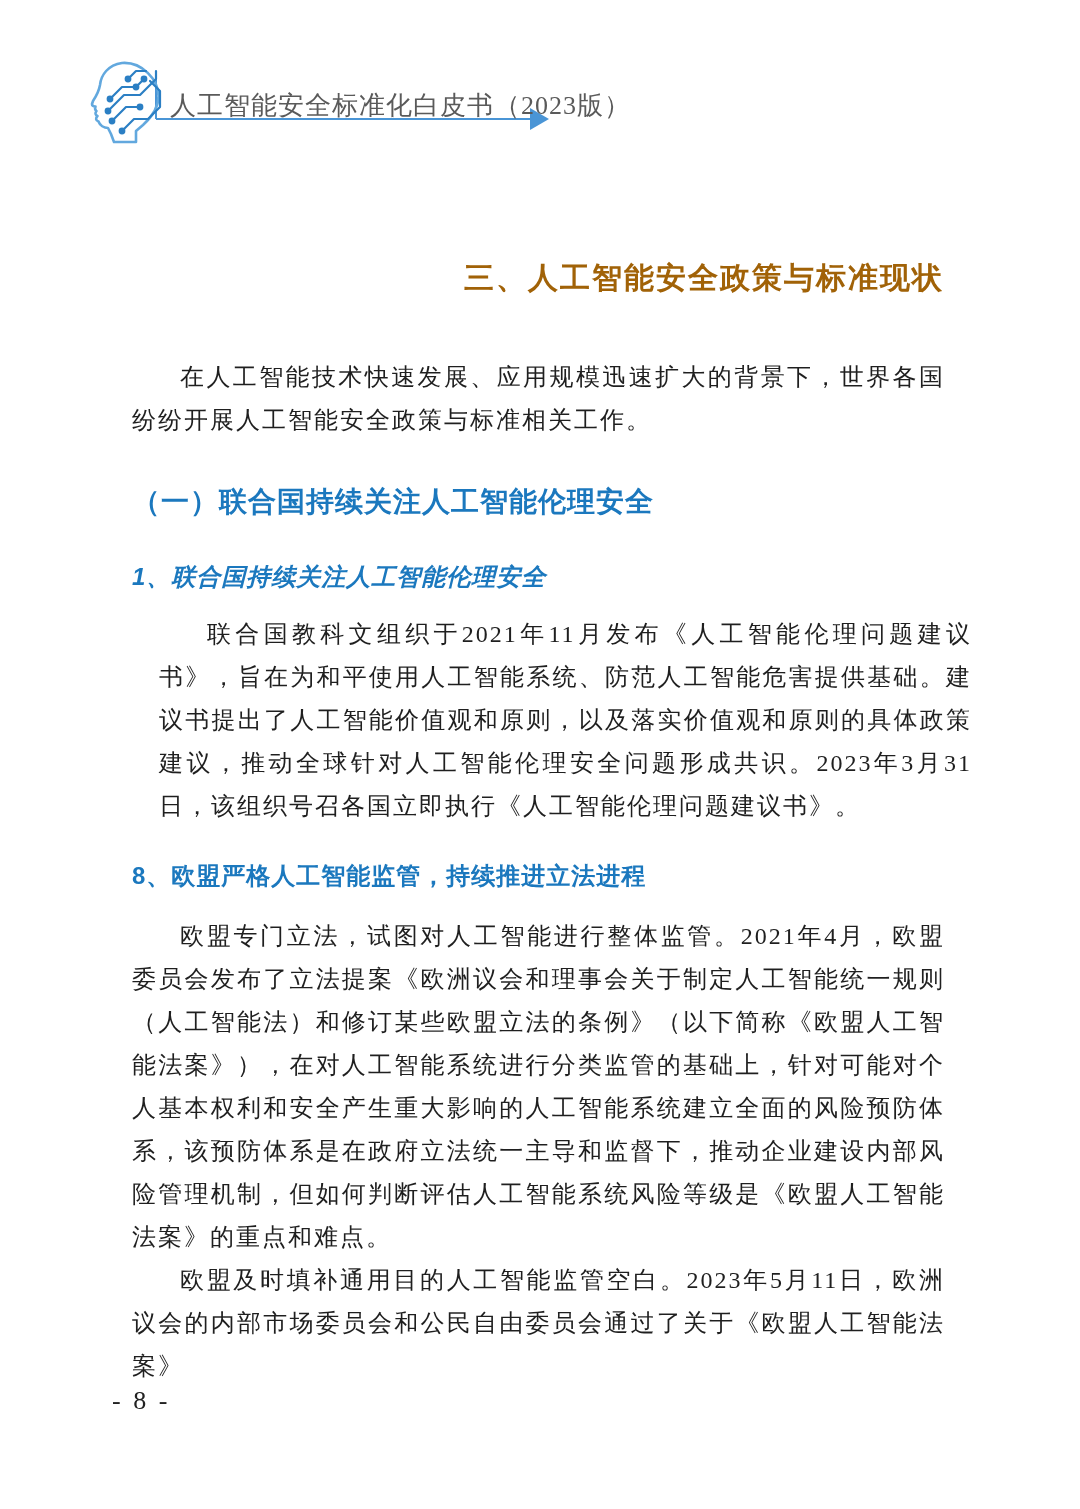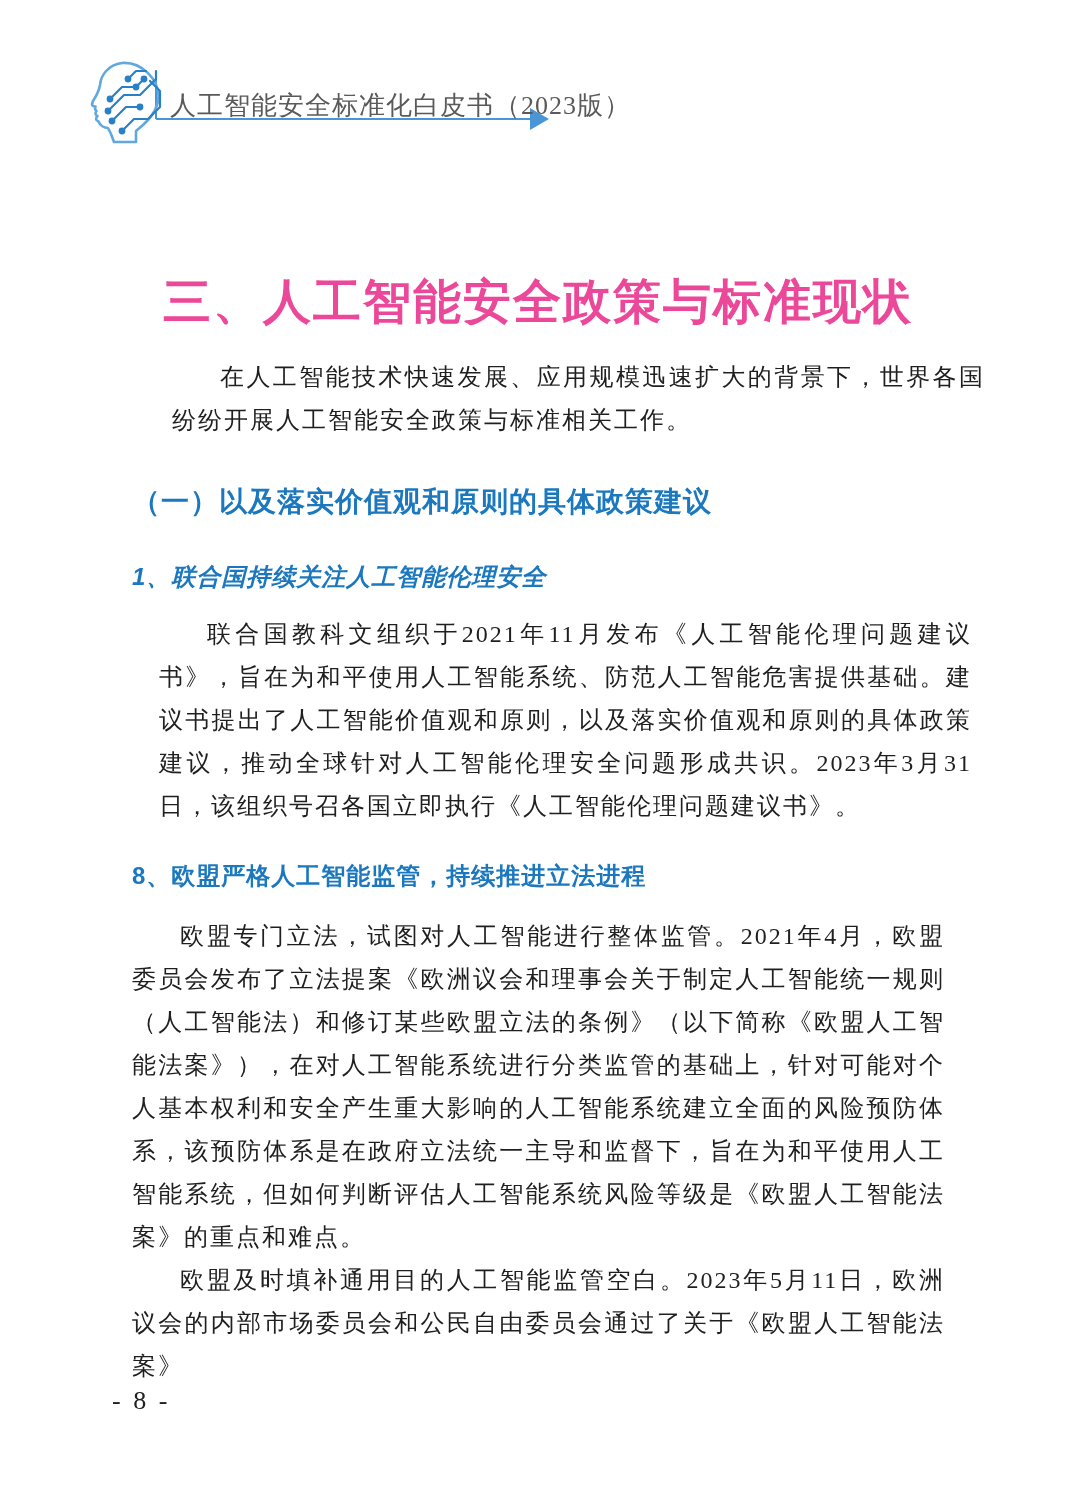--- a/index.html
+++ b/index.html
@@ -34,43 +34,43 @@
     color: var(--header-text);
     font-family: "Liberation Serif", serif;
     white-space: nowrap;
   }
 
   
   .main-title {
     position: absolute;
     left: 132px; top: 238px;
     width: 812px;
-    text-align: center;
-    font-size: 48px;
+    text-align: right;
+    font-size: 30px;
     font-weight: 700;
     letter-spacing: 2px;
-    color: #ec4899;
+    color: #a16207;
     font-family: "Liberation Serif", serif;
     white-space: nowrap;
   }
 
   
   .body-block {
     position: absolute;
     left: 132px;
     width: 813px;
     font-size: 24px;
     line-height: 43px;
     letter-spacing: 2px;
     color: var(--body-text);
     text-align: justify;
     font-family: "Liberation Serif", serif;
   }
   .body-block p { margin: 0; text-indent: 2em; }
-  .intro-block   { top: 356px; margin-left: 40px; }
+  .intro-block   { top: 356px; }
   .sub1-para     { top: 613px; margin-left: 27px; }
   .sub2-paras    { top: 915px; }
 
   
   .sec-heading {
     position: absolute;
     left: 132px; top: 483px;
     font-family: "Liberation Sans", sans-serif;
     font-size: 28px;
     font-weight: 700;
@@ -141,28 +141,28 @@
     </svg>
   </div>
   <div class="header-title">人工智能安全标准化白皮书（2023版）</div>
 
   <h1 class="main-title">三、人工智能安全政策与标准现状</h1>
 
   <div class="body-block intro-block">
     <p>在人工智能技术快速发展、应用规模迅速扩大的背景下，世界各国纷纷开展人工智能安全政策与标准相关工作。</p>
   </div>
 
-  <div class="sec-heading">（一）以及落实价值观和原则的具体政策建议</div>
+  <div class="sec-heading">（一）联合国持续关注人工智能伦理安全</div>
 
   <div class="sub-heading sub1-heading">1、联合国持续关注人工智能伦理安全</div>
   <div class="body-block sub1-para">
     <p>联合国教科文组织于2021年11月发布《人工智能伦理问题建议书》，旨在为和平使用人工智能系统、防范人工智能危害提供基础。建议书提出了人工智能价值观和原则，以及落实价值观和原则的具体政策建议，推动全球针对人工智能伦理安全问题形成共识。2023年3月31日，该组织号召各国立即执行《人工智能伦理问题建议书》。</p>
   </div>
 
   <div class="sub-heading sub2-heading">8、欧盟严格人工智能监管，持续推进立法进程</div>
   <div class="body-block sub2-paras">
-    <p>欧盟专门立法，试图对人工智能进行整体监管。2021年4月，欧盟委员会发布了立法提案《欧洲议会和理事会关于制定人工智能统一规则（人工智能法）和修订某些欧盟立法的条例》（以下简称《欧盟人工智能法案》），在对人工智能系统进行分类监管的基础上，针对可能对个人基本权利和安全产生重大影响的人工智能系统建立全面的风险预防体系，该预防体系是在政府立法统一主导和监督下，旨在为和平使用人工智能系统，但如何判断评估人工智能系统风险等级是《欧盟人工智能法案》的重点和难点。</p>
+    <p>欧盟专门立法，试图对人工智能进行整体监管。2021年4月，欧盟委员会发布了立法提案《欧洲议会和理事会关于制定人工智能统一规则（人工智能法）和修订某些欧盟立法的条例》（以下简称《欧盟人工智能法案》），在对人工智能系统进行分类监管的基础上，针对可能对个人基本权利和安全产生重大影响的人工智能系统建立全面的风险预防体系，该预防体系是在政府立法统一主导和监督下，推动企业建设内部风险管理机制，但如何判断评估人工智能系统风险等级是《欧盟人工智能法案》的重点和难点。</p>
     <p>欧盟及时填补通用目的人工智能监管空白。2023年5月11日，欧洲议会的内部市场委员会和公民自由委员会通过了关于《欧盟人工智能法案》</p>
   </div>
 
   <div class="page-number">- 8 -</div>
 
 </div>
 
 </body></html>

